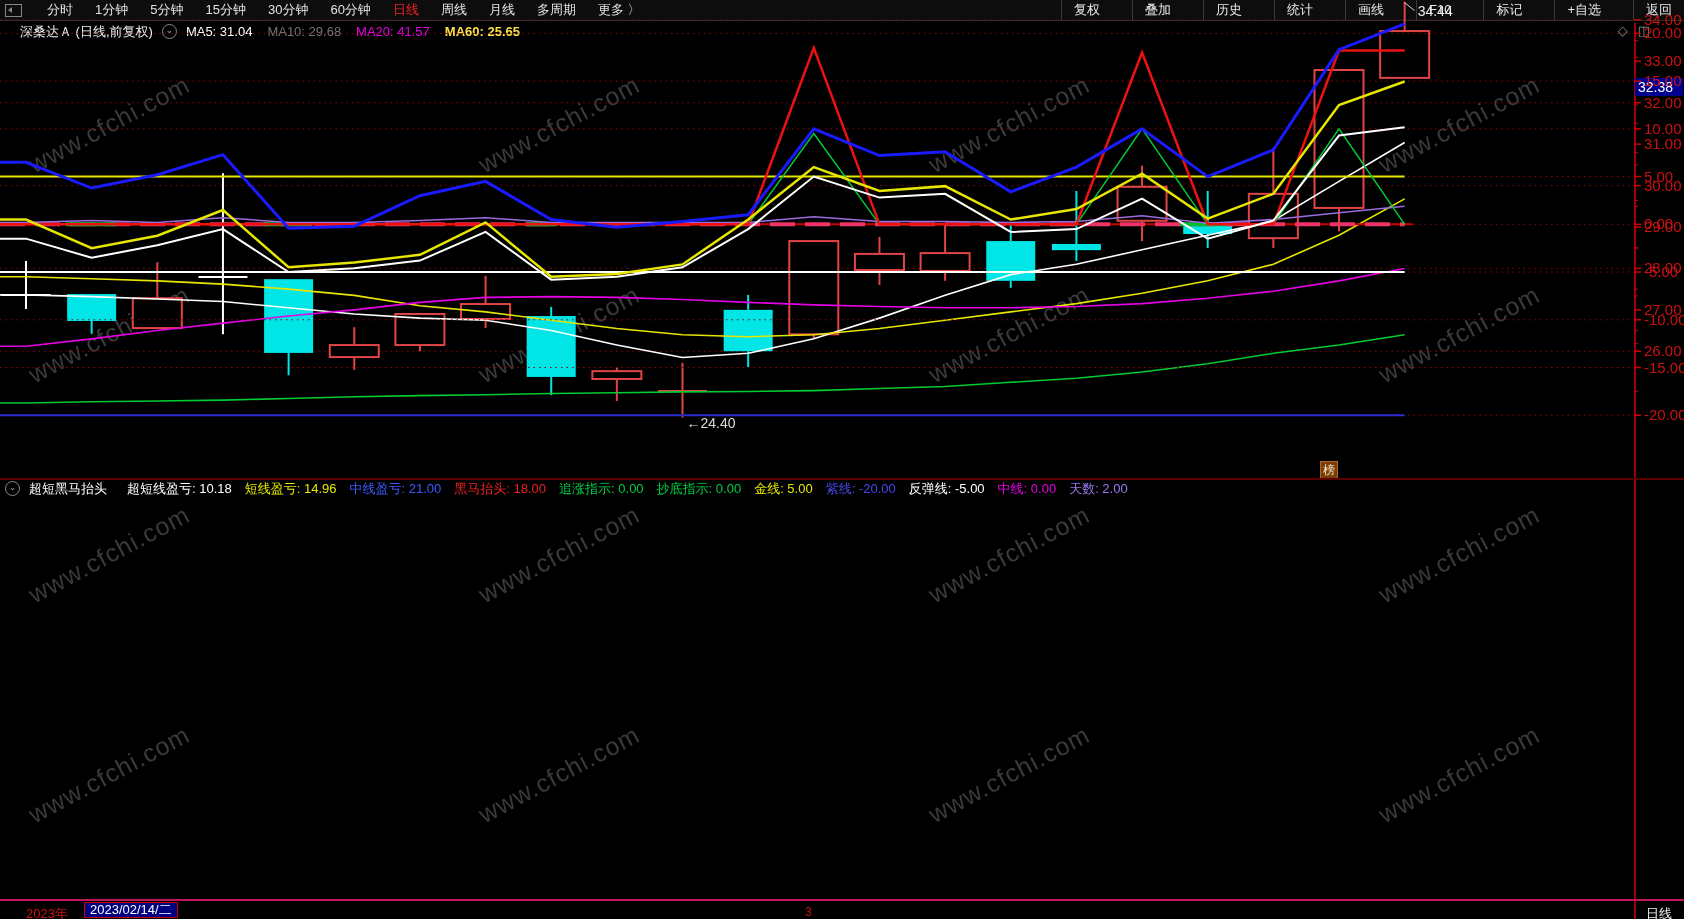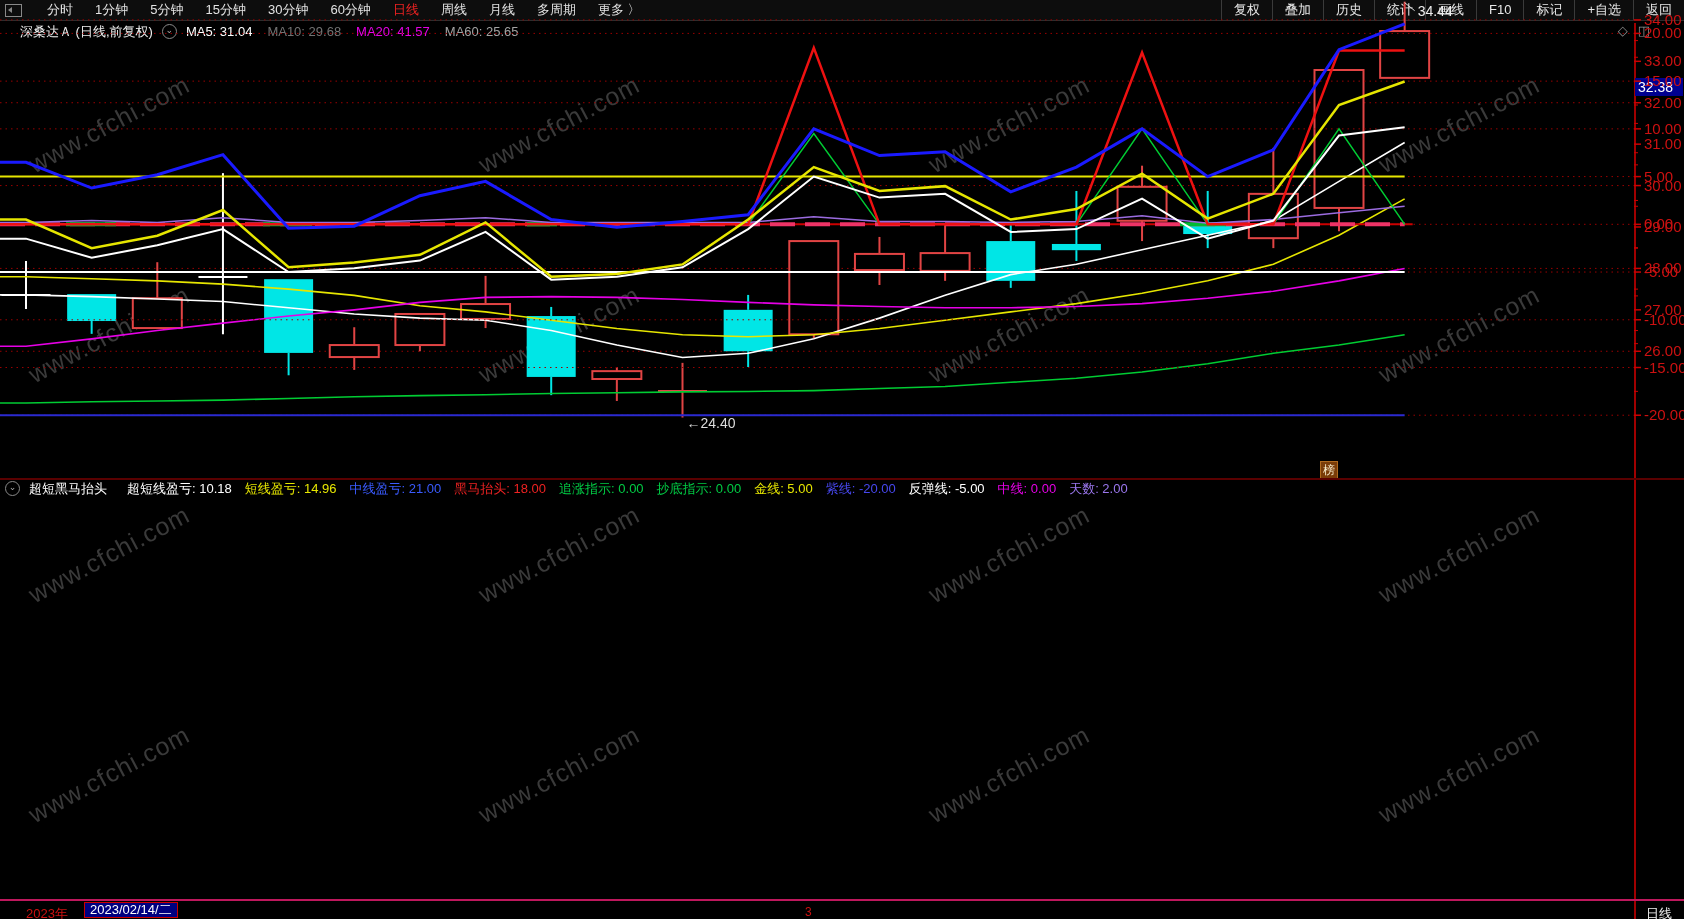--- a/index.html
+++ b/index.html
@@ -7,21 +7,21 @@
   #app{position:relative;width:1684px;height:703px;background:#000;}
   svg{position:absolute;left:0;font-family:"Liberation Sans",sans-serif;}
   .toolbar{position:absolute;left:0;top:0;width:100%;height:21px;background:#0d0d0d;
            border-bottom:1px solid #2d2d2d;display:flex;align-items:center;box-sizing:border-box;}
   .app-icon{width:15px;height:11px;border:1px solid #888;margin-left:5px;position:relative;}
   .app-icon::before{content:"";position:absolute;left:2px;top:2px;border-top:3px solid transparent;
            border-bottom:3px solid transparent;border-right:4px solid #888;}
   .menu-left{display:flex;margin-left:14px;}
   .menu-left .mi{padding:0 11px;font-size:13px;color:#e2e2e2;line-height:20px;white-space:nowrap;}
   .mi.active{color:#ee2222;}
-  .menu-right{display:flex;margin-left:auto;}
+  .menu-right{display:flex;margin-left:auto;gap:20px;}
   .menu-right .mi{padding:0 12px;border-left:1px solid #3a3a3a;color:#e8e8e8;font-size:13px;line-height:20px;white-space:nowrap;}
   .infobar{position:absolute;top:21px;left:16px;width:100%;height:21px;display:flex;align-items:center;
            font-size:13px;background:#000;}
   .stock-title{color:#f0f0f0;margin-left:4px;}
   .chev-circle{display:inline-block;width:13px;height:13px;border:1px solid #8a8a8a;border-radius:50%;
            color:#aaa;font-size:9px;line-height:11px;text-align:center;margin:0 9px;}
   #ma-labels span{margin-right:15px;white-space:nowrap;}
   .right-icons{position:absolute;right:50px;top:2px;color:#999;font-size:13px;display:flex;gap:10px;}
   .pane-sep{position:absolute;top:478px;left:0;width:100%;height:2px;background:#5a0000;}
   .axis-vline{position:absolute;left:1634px;top:23px;width:2px;height:896px;background:#a00000;}
@@ -68,21 +68,21 @@
         <span class="mi">F10</span>
         <span class="mi">标记</span>
         <span class="mi">+自选</span>
         <span class="mi">返回</span>
       </div>
   </div>
 
   <div class="infobar">
     <span class="stock-title">深桑达Ａ (日线,前复权)</span>
     <span class="chev-circle">⌄</span>
-    <span id="ma-labels"><span style="color: rgb(255, 255, 255);">MA5: 31.04</span><span style="color: #737373;">MA10: 29.68</span><span style="color: rgb(230, 0, 230);">MA20: 41.57</span><span style="color: #a3a3a3;">MA60: 25.65</span></span>
+    <span id="ma-labels"><span style="color: rgb(255, 255, 255);">MA5: 31.04</span><span style="color: #737373;">MA10: 29.68</span><span style="color: rgb(230, 0, 230);">MA20: 41.57</span><span style="color: #fde047; font-weight: bold;">MA60: 25.65</span></span>
     <span class="right-icons">
       <span>◇</span>
       <span>◫</span>
     </span>
   </div>
 
   <div id="wm-layer">
       <div class="wm" style="left: 20px; top: 110px;">www.cfchi.com</div>
       <div class="wm" style="left: 470px; top: 110px;">www.cfchi.com</div>
       <div class="wm" style="left: 920px; top: 110px;">www.cfchi.com</div>

